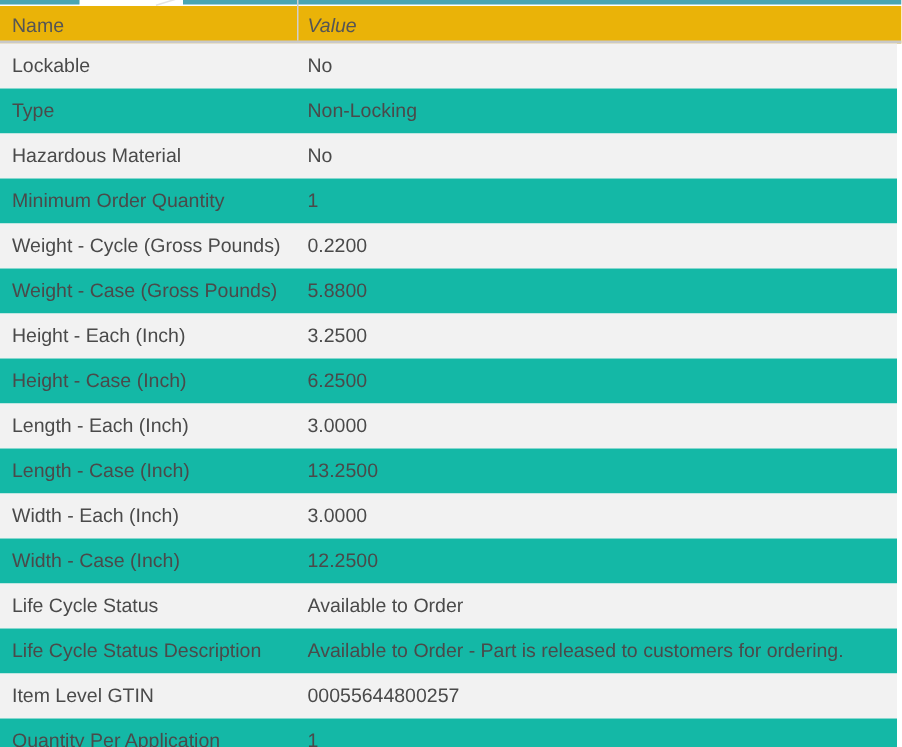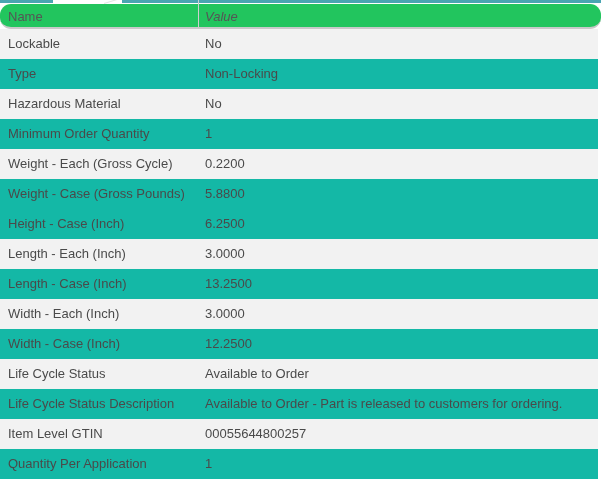--- a/index.html
+++ b/index.html
@@ -21,21 +21,21 @@
   .tab-underline { position:absolute; top:0; height:3px; background:var(--accent-teal); }
   .tab-underline.left { left:0; width:53px; }
   .tab-underline.right { left:122px; right:0; }
   .tab-corner {
     position:absolute; left:104px; top:3px; width:20px; height:1px;
     background:#E3E3E3; transform:rotate(-17deg); transform-origin:left center;
   }
   .grid-header {
     position:relative; height:25px; line-height:25px;
     border-bottom:2px solid var(--header-border);
-    color:var(--header-text); background:#22c55e;border-radius:11px;
+    color:var(--header-text); background:#eab308;
   }
   .grid-header .col-name { position:absolute; left:8px; top:0; }
   .grid-header .col-value { position:absolute; left:205px; top:0;font-style:italic; }
   .header-divider {
     position:absolute; left:198px; top:-4px; bottom:0; width:1px;
     background:var(--divider);
   }
   .rows { position:relative; }
   .row { position:relative; height:30px; line-height:30px; margin-right:3px; background:#14b8a6; }
   .row.striped { background:var(--stripe); }
@@ -72,29 +72,33 @@
     <span class="cell name">Hazardous Material</span>
     <span class="cell value">No</span>
   </div>
 
   <div class="row">
     <span class="cell name">Minimum Order Quantity</span>
     <span class="cell value">1</span>
   </div>
 
   <div class="row striped">
-    <span class="cell name">Weight - Each (Gross Cycle)</span>
+    <span class="cell name">Weight - Cycle (Gross Pounds)</span>
     <span class="cell value">0.2200</span>
   </div>
 
   <div class="row">
     <span class="cell name">Weight - Case (Gross Pounds)</span>
     <span class="cell value">5.8800</span>
   </div>
 
+  <div class="row striped">
+    <span class="cell name">Height - Each (Inch)</span>
+    <span class="cell value">3.2500</span>
+  </div>
 
   <div class="row">
     <span class="cell name">Height - Case (Inch)</span>
     <span class="cell value">6.2500</span>
   </div>
 
   <div class="row striped">
     <span class="cell name">Length - Each (Inch)</span>
     <span class="cell value">3.0000</span>
   </div>

